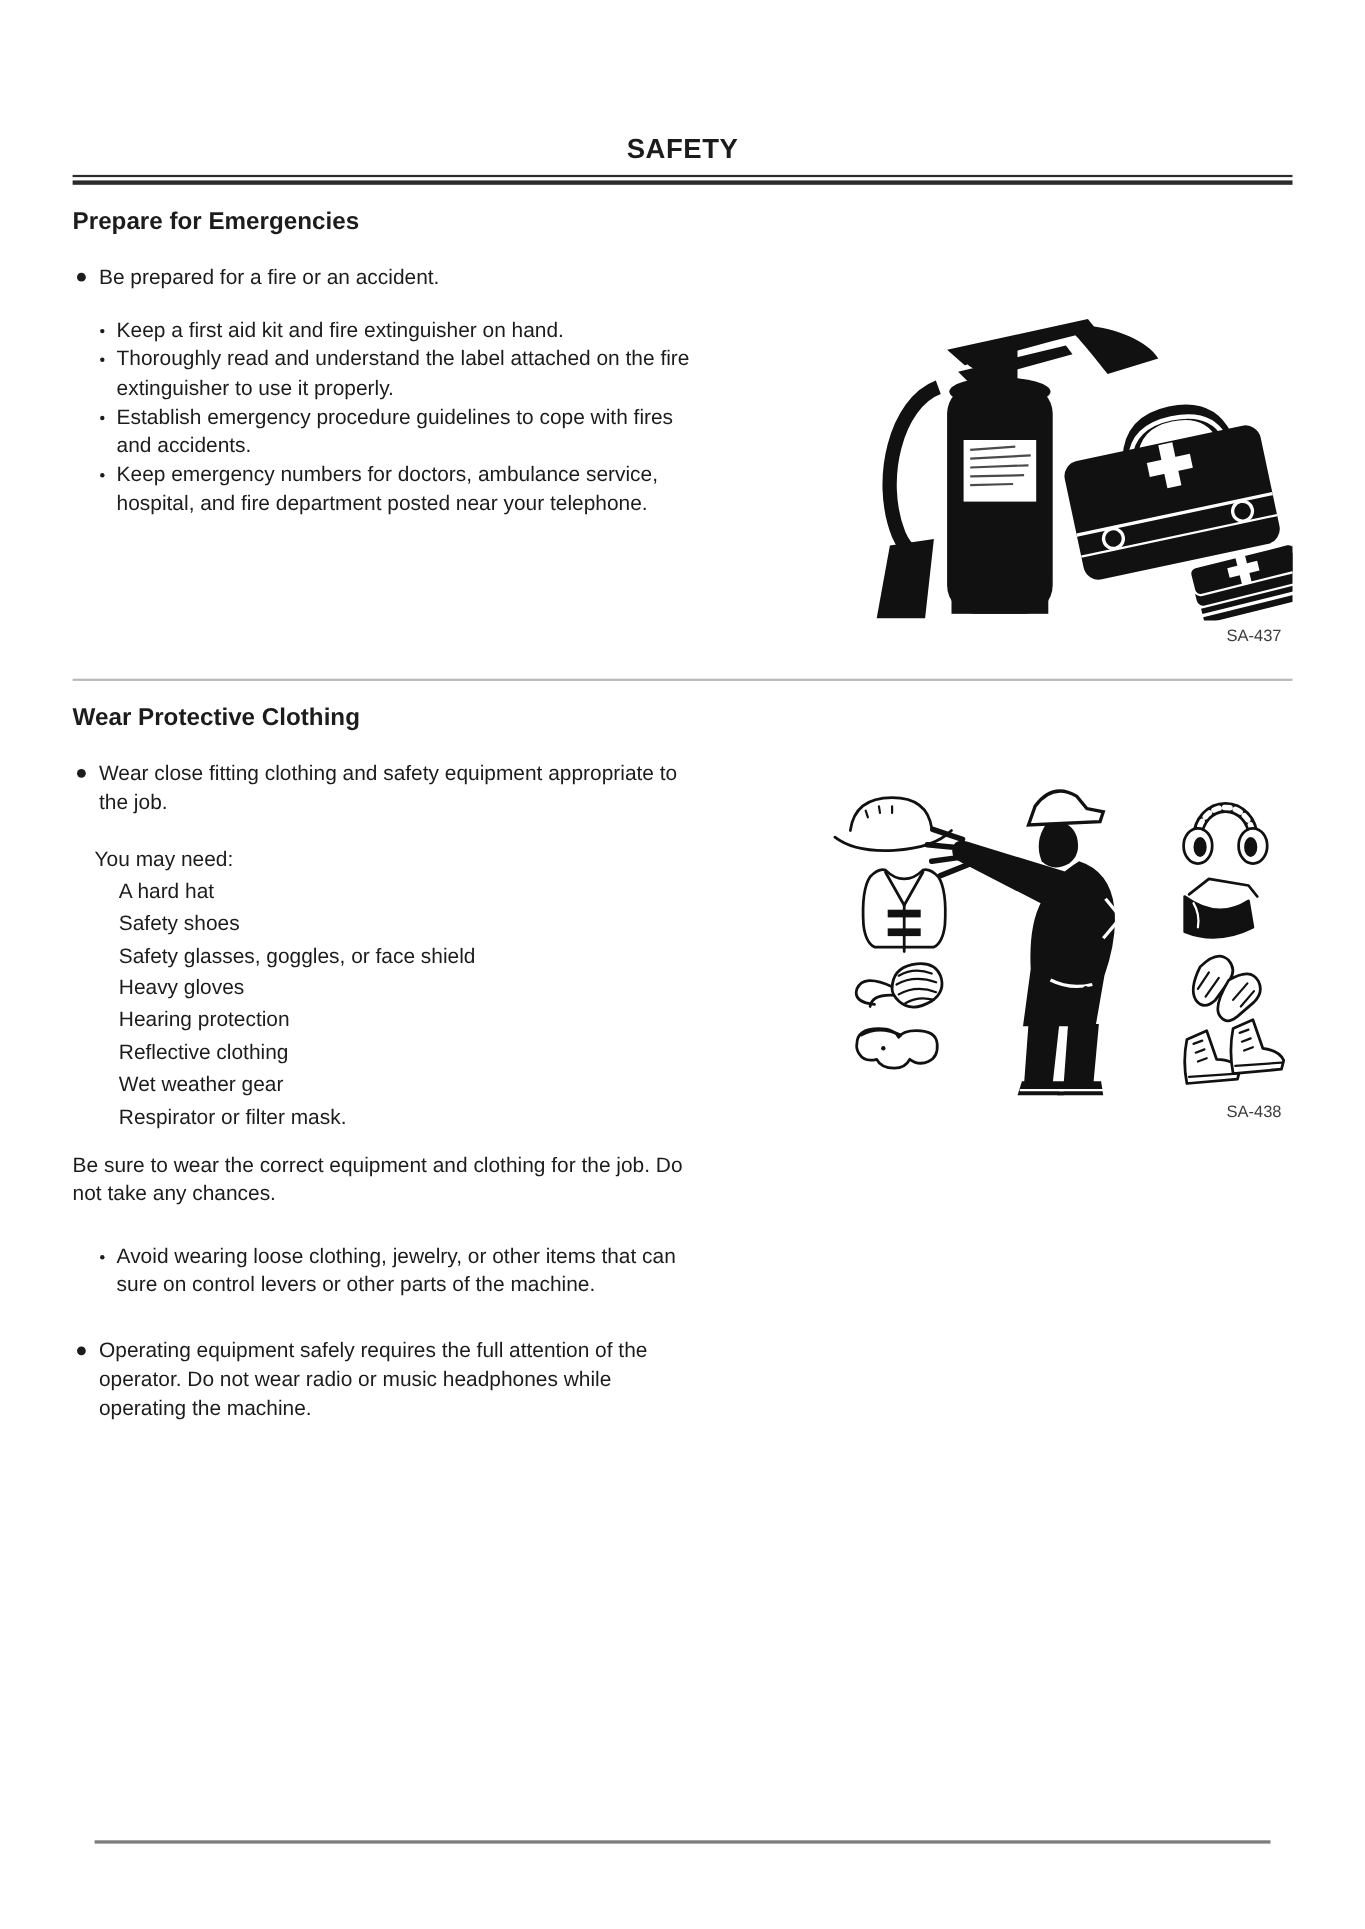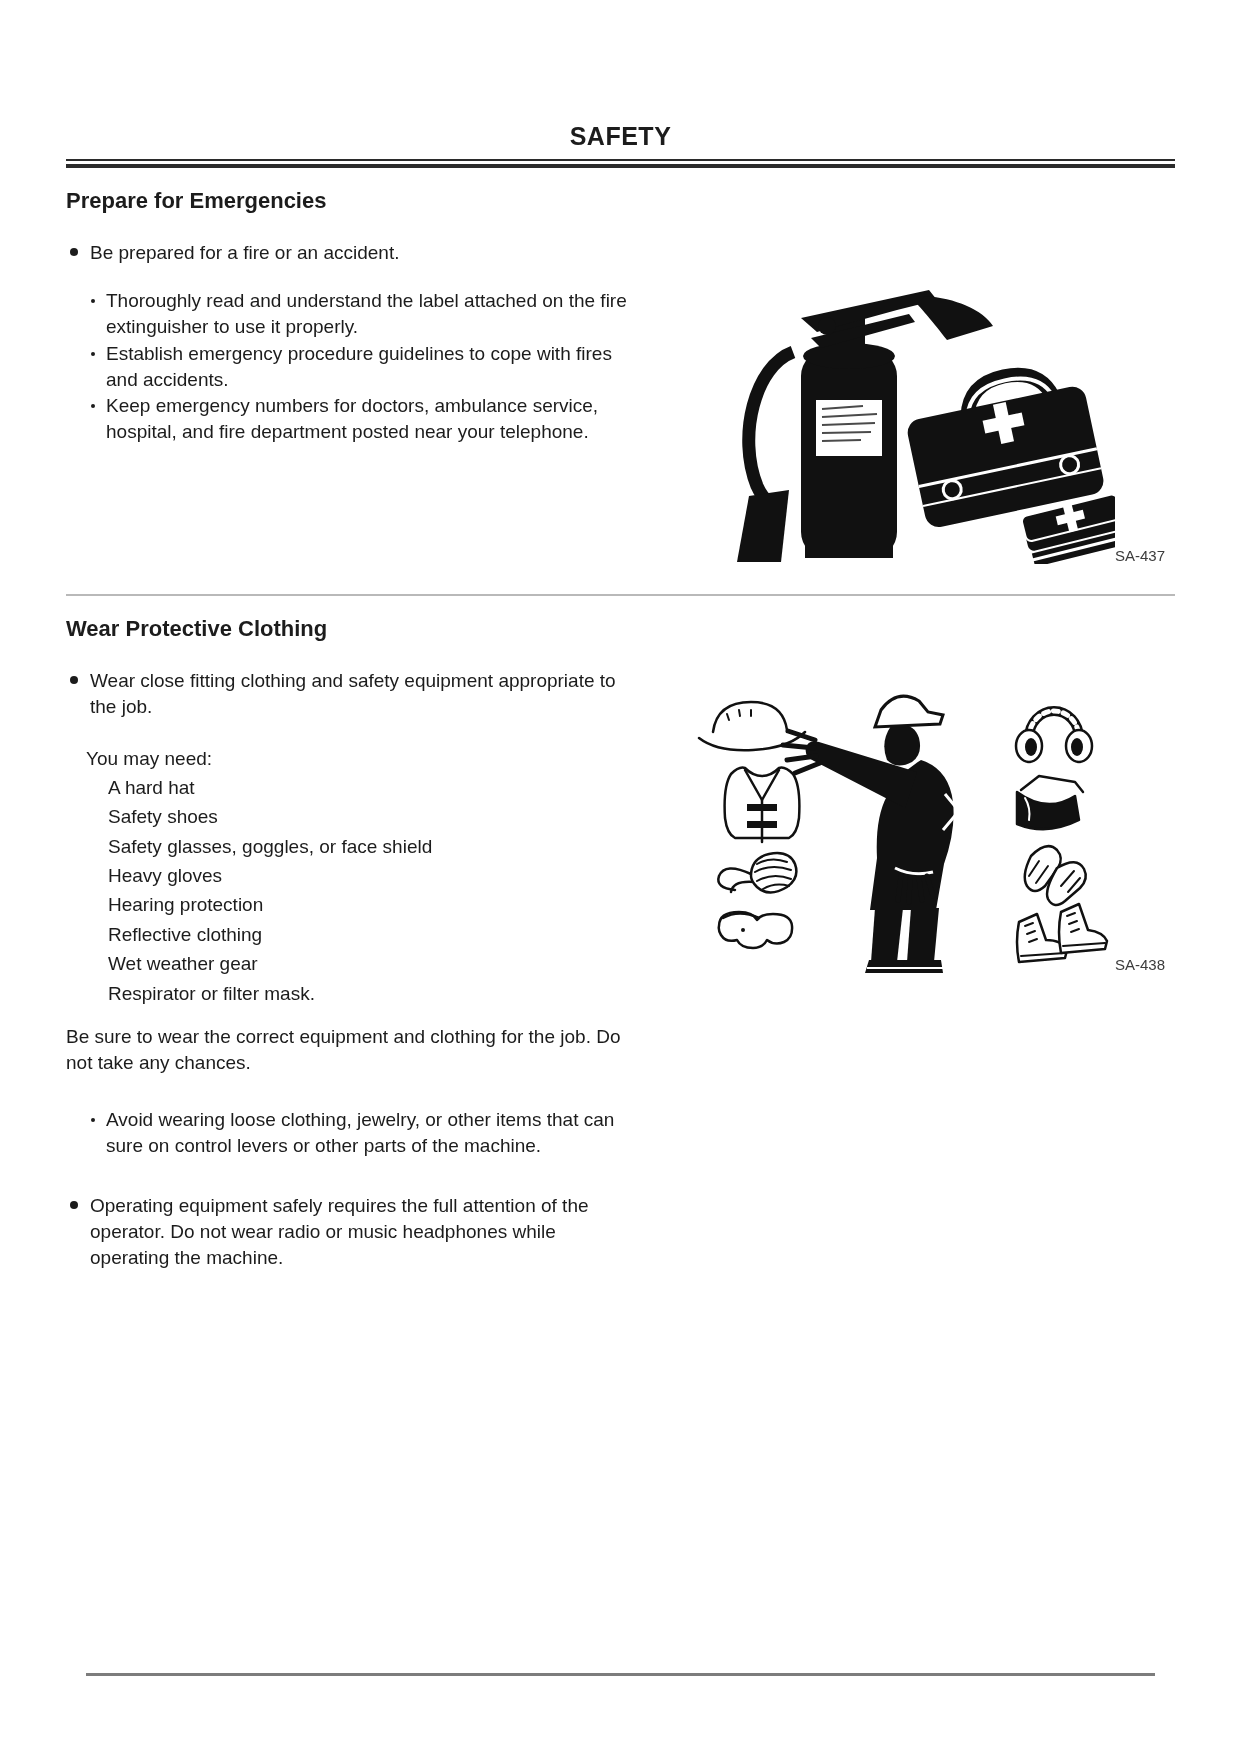--- a/index.html
+++ b/index.html
@@ -22,21 +22,21 @@
   .bullet{position:relative;padding-left:24px;margin-top:26px;}
   .bullet::before{content:"";position:absolute;left:4px;top:8px;width:8px;height:8px;border-radius:50%;background:#1c1c1c;}
   .sub-list{margin-top:22px;}
   .sub-bullet{position:relative;padding-left:40px;}
   .sub-bullet::before{content:"";position:absolute;left:25px;top:11px;width:4px;height:4px;border-radius:50%;background:#1c1c1c;}
   .need-intro{margin:26px 0 0 20px;}
   .need-list{margin:0 0 0 42px;line-height:1.55;}
   .para{margin-top:16px;}
   .standalone-sub{margin-top:30px;}
   .divider{height:2px;background:#b9b9b9;margin-top:30px;}
-  .figure{display:flex;align-items:flex-end;}
+  .figure{display:flex;flex-direction:column;align-items:flex-end;}
   .fig-caption{font-size:15px;color:#3c3c3c;margin:6px 10px 0 0;}
   
   .footer{position:absolute;left:86px;right:86px;bottom:78px;}
   .footer-rule{height:3px;background:#7c7c7c;}
   .footer-row{position:relative;margin-top:12px;height:24px;}
   .footer-code{font-size:16px;position:absolute;left:0;top:2px;}
   .footer-page{font-size:18px;position:absolute;left:50%;transform:translateX(-50%);top:0;}
   svg{display:block;}
 </style>
 </head>
@@ -49,20 +49,21 @@
     <div class="rule-thin"></div>
     <div class="rule-thick"></div>
   </div>
 
   <h2 class="sec-title">Prepare for Emergencies</h2>
 
   <div class="section">
     <div class="text-col">
       <div class="bullet">Be prepared for a fire or an accident.</div>
       <div class="sub-list">
+        <div class="sub-bullet">Keep a first aid kit and fire extinguisher on hand.</div>
         <div class="sub-bullet">Thoroughly read and understand the label attached on the fire extinguisher to use it properly.</div>
         <div class="sub-bullet">Establish emergency procedure guidelines to cope with fires and accidents.</div>
         <div class="sub-bullet">Keep emergency numbers for doctors, ambulance service, hospital, and fire department posted near your telephone.</div>
       </div>
     </div>
 
     <div class="fig-col">
       <div class="figure" style="margin-top:40px;">
         <svg width="430" height="310" viewBox="0 0 430 310">
 

